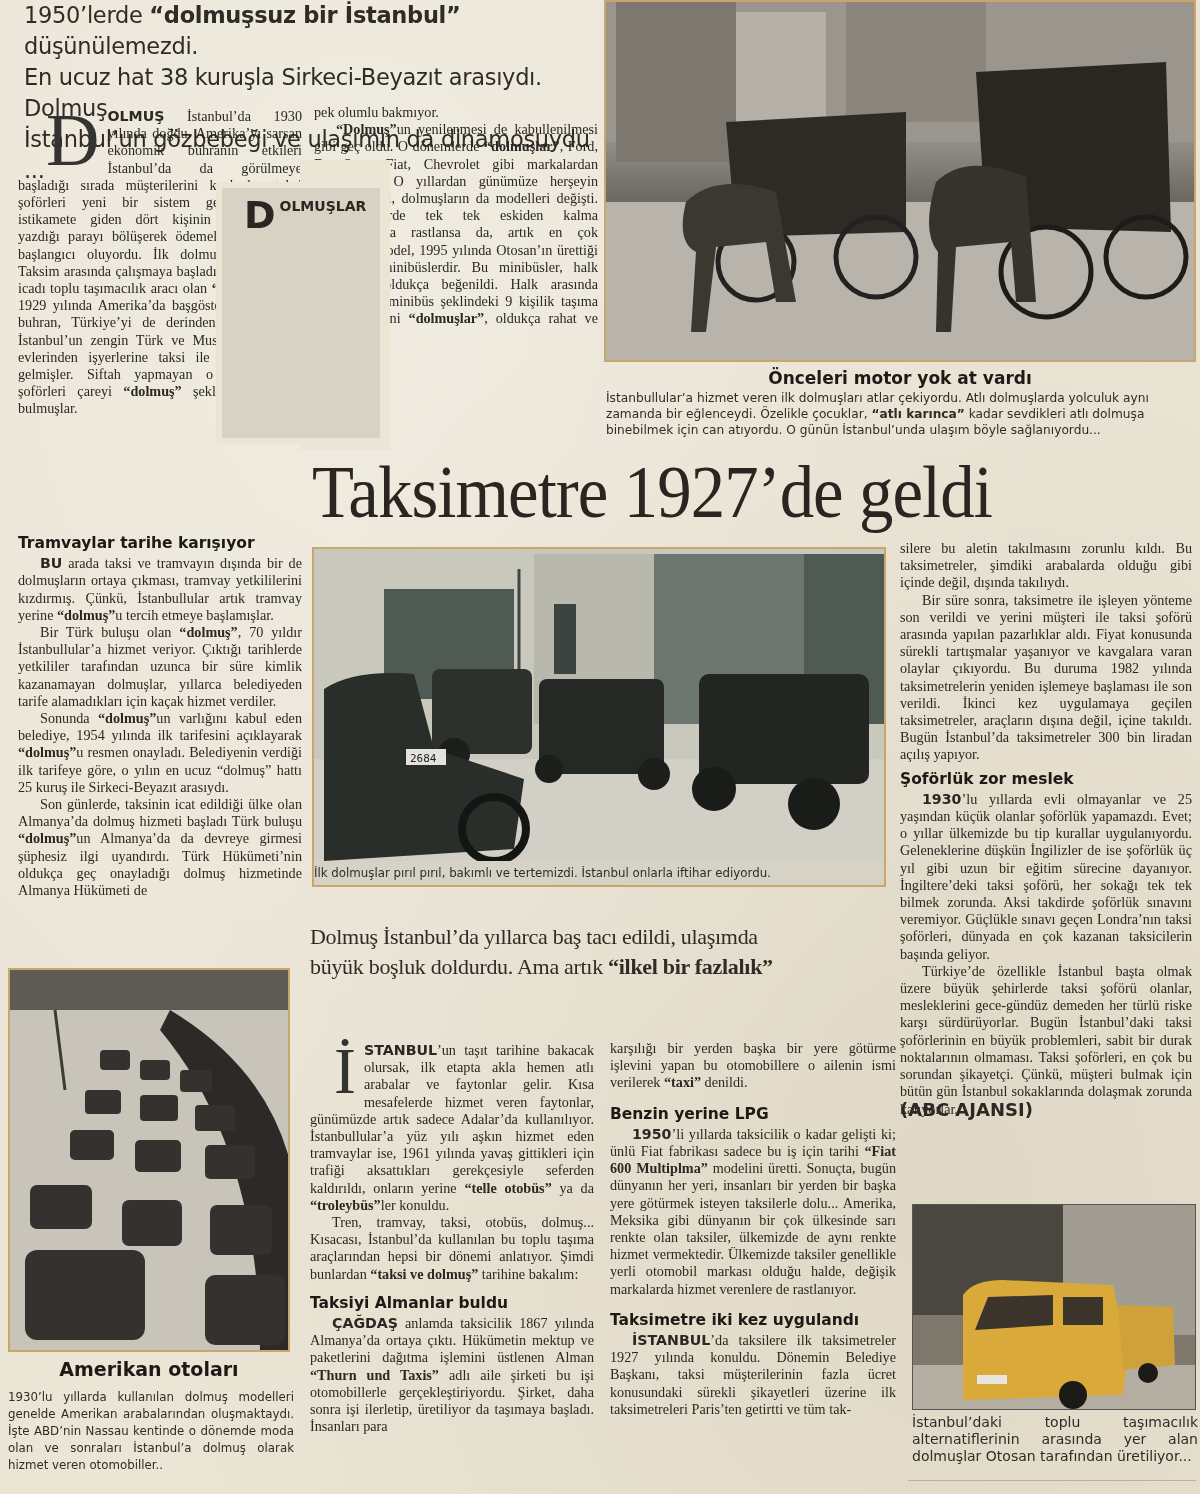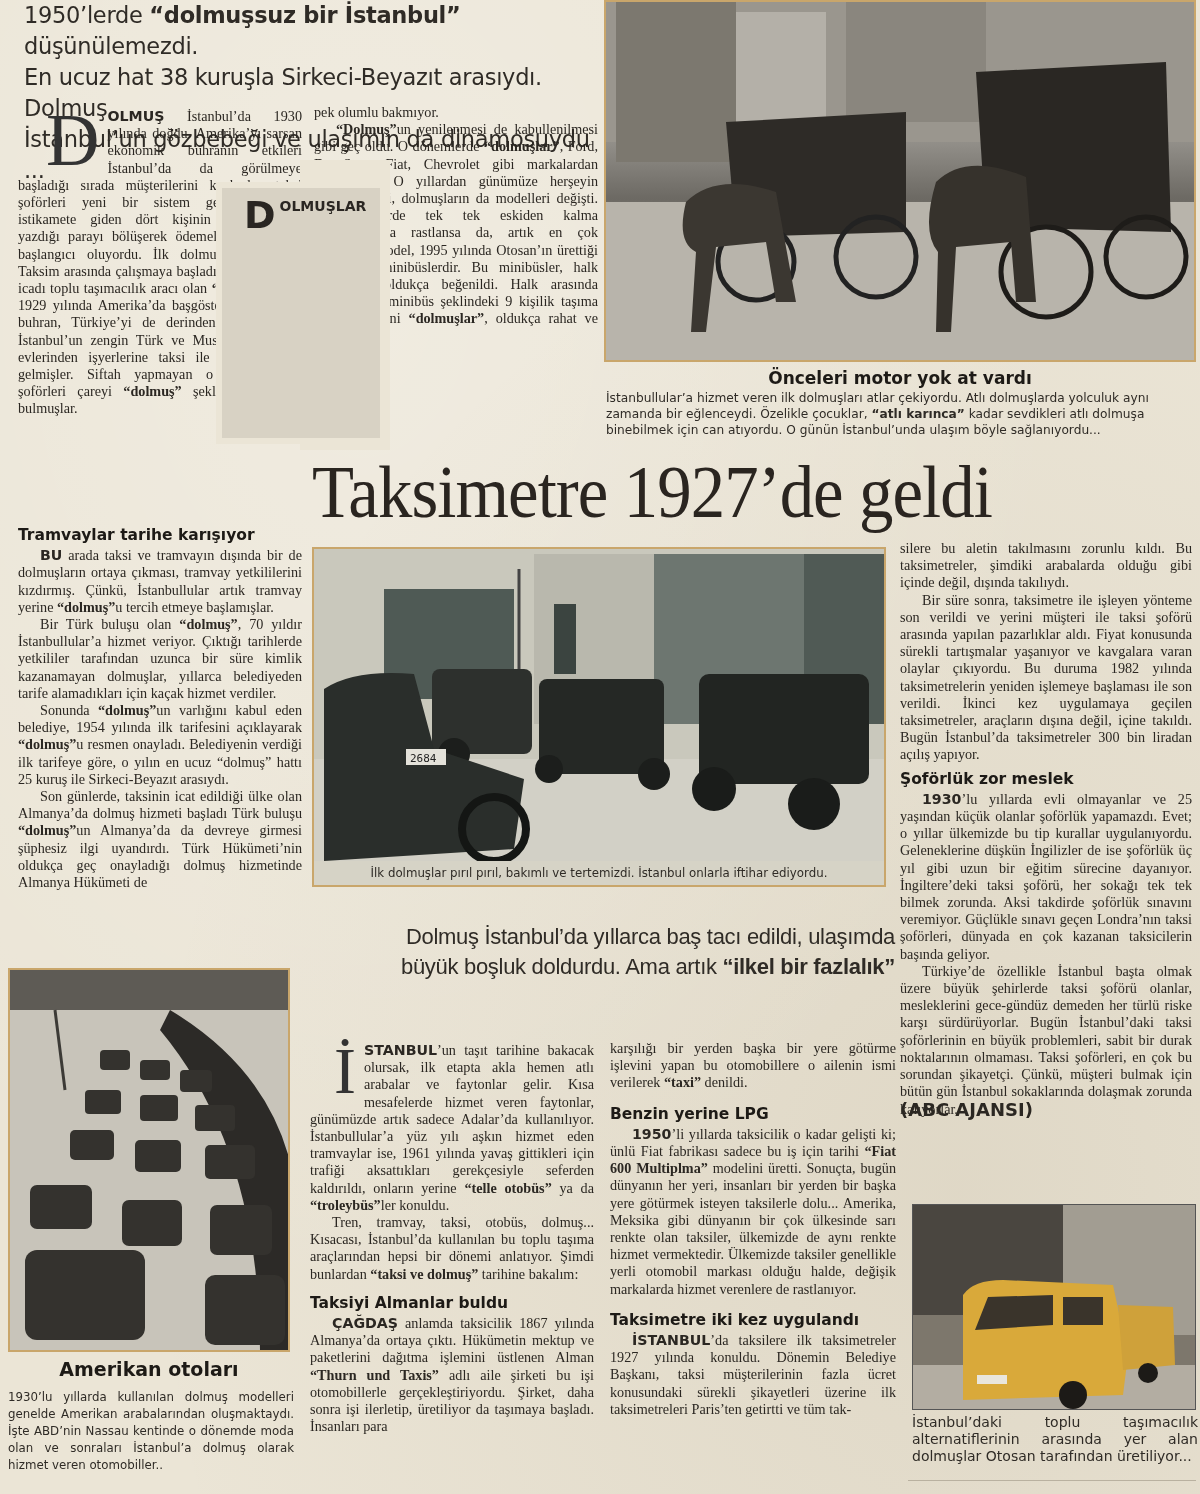--- a/index.html
+++ b/index.html
@@ -26,24 +26,23 @@
   }
   .body-text p { text-indent: 22px; }
   .body-text p.noindent { text-indent: 0; }
   .body-text b { font-family: "Liberation Serif", serif; font-weight: bold; }
   .kicker b.sans, .body-text b.sans { font-family: "DejaVu Sans", sans-serif; }
   .subhead {
     font-family: "DejaVu Sans", "Liberation Sans", sans-serif;
     font-weight: bold; font-size: 15.5px; color: #1d1a16; margin: 6px 0 3px 0;
   }
   .deck {
-    font-family: Liberation Sans, sans-serif;
+    font-family: Liberation Serif, serif;
     font-size: 22px; line-height: 30px; color: #2f2b26; letter-spacing: -0.3px;
     font-weight: 300;
-    text-align: right;
   }
   .deck b { font-weight: bold; }
   .headline {
     font-family: "Liberation Serif", "DejaVu Serif", serif;
     font-size: 74px; line-height: 80px; color: #2a2520;
     letter-spacing: -1px; transform: scaleX(0.93); transform-origin: left;
     white-space: nowrap;
   }
   .photo {
     border: 2px solid #c9a66b;
@@ -127,21 +126,21 @@
     <p style="padding-left:0;">
       <b>“Dolmuş”</b><span>un yenilenmesi de kabullenilmesi gibi geç oldu. O dönemlerde </span><b>“dolmuşlar”</b><span>, Ford, De Soto, Fiat, Chevrolet gibi markalardan oluşuyordu. O yıllardan günümüze herşeyin değiştiği gibi, dolmuşların da modelleri değişti. Son günlerde tek tek eskiden kalma </span><b>“dolmuşlar”</b><span>a rastlansa da, artık en çok kullanılan model, 1995 yılında Otosan’ın ürettiği Ford tipi minibüslerdir. Bu minibüsler, halk tarafından oldukça beğenildi. Halk arasında benimsenen minibüs şeklindeki 9 kişilik taşıma kapasiteli yeni </span><b>“dolmuşlar”</b><span>, oldukça rahat ve konforlu...</span>
     </p>
   </div>
 
   <div class="abs" style="left:300px; top:160px; width:90px; height:290px; background:#ebe5d6; z-index:1;"></div>
 
   <div class="abs headline" style="left:312px; top:452px;">Taksimetre 1927’de geldi</div>
 
   <div class="abs body-text" style="left:18px; top:527px; width:284px;">
-    <div class="subhead" style="margin-top:0;">Tramvaylar tarihe karışıyor</div>
+    <div class="subhead" style="margin-top:8px;">Tramvaylar tarihe karışıyor</div>
     <p><b style="font-family:'DejaVu Sans',sans-serif;">BU</b><span> arada taksi ve tramvayın dışında bir de dolmuşların ortaya çıkması, tramvay yetkililerini kızdırmış. Çünkü, İstanbullular artık tramvay yerine </span><b>“dolmuş”</b><span>u tercih etmeye başlamışlar.</span></p>
     <p><span>Bir Türk buluşu olan </span><b>“dolmuş”</b><span>, 70 yıldır İstanbullular’a hizmet veriyor. Çıktığı tarihlerde yetkililer tarafından uzunca bir süre kimlik kazanamayan dolmuşlar, yıllarca belediyeden tarife alamadıkları için kaçak hizmet verdiler.</span></p>
     <p><span>Sonunda </span><b>“dolmuş”</b><span>un varlığını kabul eden belediye, 1954 yılında ilk tarifesini açıklayarak </span><b>“dolmuş”</b><span>u resmen onayladı. Belediyenin verdiği ilk tarifeye göre, o yılın en ucuz “dolmuş” hattı 25 kuruş ile Sirkeci-Beyazıt arasıydı.</span></p>
     <p><span>Son günlerde, taksinin icat edildiği ülke olan Almanya’da dolmuş hizmeti başladı Türk buluşu </span><b>“dolmuş”</b><span>un Almanya’da da devreye girmesi şüphesiz ilgi uyandırdı. Türk Hükümeti’nin oldukça geç onayladığı dolmuş hizmetinde Almanya Hükümeti de</span></p>
   </div>
 
   <div class="abs photo" style="left:312px; top:547px; width:574px; height:340px; background:#d6d3c6;">
     <svg width="574" height="312" viewBox="0 0 574 312">
       <rect x="0" y="0" width="574" height="312" fill="#c9c8bc"></rect>
       <rect x="70" y="40" width="130" height="110" fill="#4f5a55"></rect>
@@ -158,21 +157,21 @@
       <circle cx="235" cy="220" r="14" fill="#1c1e1c"></circle>
         <circle cx="340" cy="225" r="16" fill="#1c1e1c"></circle>
       <rect x="385" y="125" width="170" height="110" rx="10" fill="#222522"></rect>
       <circle cx="400" cy="240" r="22" fill="#1a1c1a"></circle>
         <circle cx="500" cy="255" r="26" fill="#1a1c1a"></circle>
       <path d="M10 140 Q40 120 100 125 L120 200 L210 230 L200 300 L10 312 Z" fill="#2a2e2b"></path>
       <circle cx="180" cy="280" r="32" fill="none" stroke="#141614" stroke-width="8"></circle>
       <rect x="92" y="200" width="40" height="16" fill="#e4e2da"></rect>
       <text x="96" y="213" font-size="11" font-family="DejaVu Sans Mono, monospace" fill="#222">2684</text>
     </svg>
-    <div class="caption" style="position:absolute; left:0; bottom:4px; width:100%; text-align:center; font-size:11.8px;">İlk dolmuşlar pırıl pırıl, bakımlı ve tertemizdi. İstanbul onlarla iftihar ediyordu.</div>
+    <div class="caption" style="position:absolute; left:0; bottom:4px; width:100%; font-size:11.8px;">İlk dolmuşlar pırıl pırıl, bakımlı ve tertemizdi. İstanbul onlarla iftihar ediyordu.</div>
   </div>
 
   <div class="abs body-text" style="left:900px; top:540px; width:292px;">
     <p class="noindent">silere bu aletin takılmasını zorunlu kıldı. Bu taksimetreler, şimdiki arabalarda olduğu gibi içinde değil, dışında takılıydı.</p>
     <p>Bir süre sonra, taksimetre ile işleyen yönteme son verildi ve yerini müşteri ile taksi şoförü arasında yapılan pazarlıklar aldı. Fiyat konusunda sürekli tartışmalar yaşanıyor ve kavgalara varan olaylar çıkıyordu. Bu duruma 1982 yılında taksimetrelerin yeniden işlemeye başlaması ile son verildi. İkinci kez uygulamaya geçilen taksimetreler, araçların dışına değil, içine takıldı. Bugün İstanbul’da taksimetreler 300 bin liradan açılış yapıyor.</p>
     <div class="subhead" style="margin-top:7px;">Şoförlük zor meslek</div>
     <p><b style="font-family:'DejaVu Sans',sans-serif;">1930</b><span>’lu yıllarda evli olmayanlar ve 25 yaşından küçük olanlar şoförlük yapamazdı. Evet; o yıllar ülkemizde bu tip kurallar uygulanıyordu. Geleneklerine düşkün İngilizler de ise şoförlük üç yıl gibi uzun bir eğitim sürecine dayanıyor. İngiltere’deki taksi şoförü, her sokağı tek tek bilmek zorunda. Aksi takdirde şoförlük sınavını veremiyor. Güçlükle sınavı geçen Londra’nın taksi şoförleri, dünyada en çok kazanan taksicilerin başında geliyor.</span></p>
     <p>Türkiye’de özellikle İstanbul başta olmak üzere büyük şehirlerde taksi şoförü olanlar, mesleklerini gece-gündüz demeden her türlü riske karşı sürdürüyorlar. Bugün İstanbul’daki taksi şoförlerinin en büyük problemleri, sabit bir durak noktalarının olmaması. Taksi şoförleri, en çok bu sorundan şikayetçi. Çünkü, müşteri bulmak için bütün gün İstanbul sokaklarında dolaşmak zorunda kalıyorlar.</p>
     <div style="text-align:left; font-family:'DejaVu Sans',sans-serif; font-weight:bold; font-size:18px; margin-top:-17px;">(ABC AJANSI)</div>
   </div>

